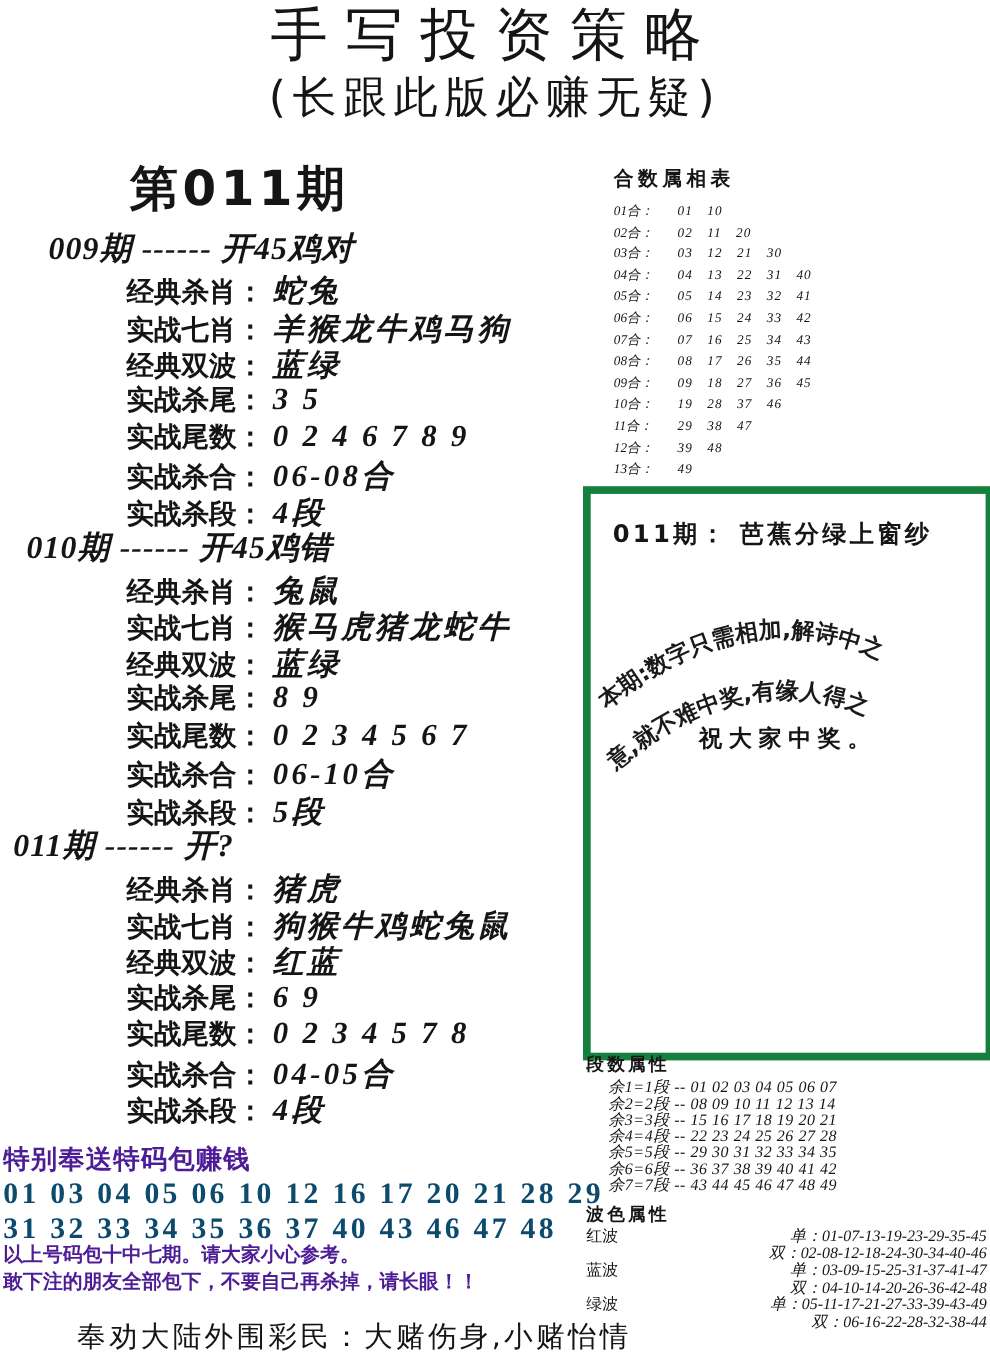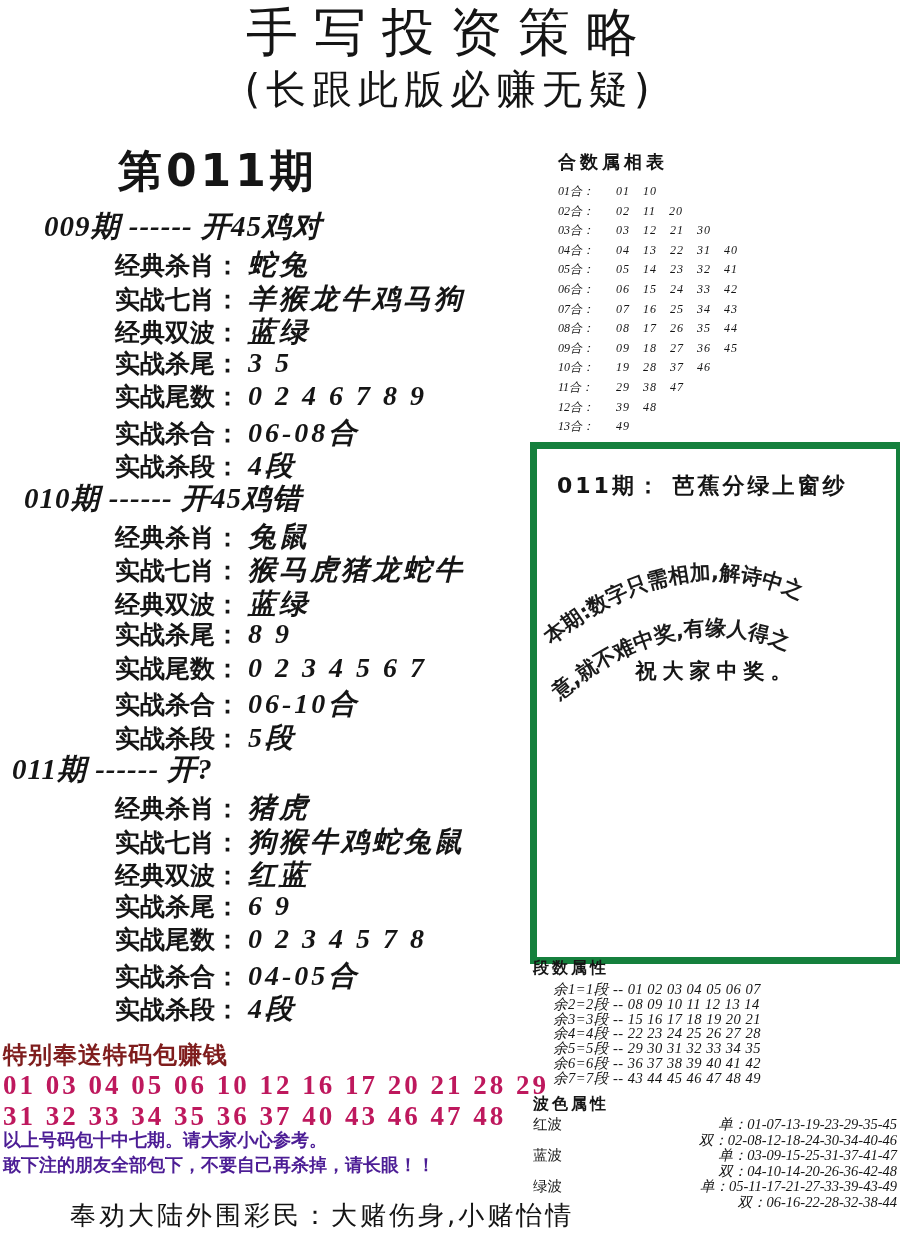--- a/index.html
+++ b/index.html
@@ -49,23 +49,23 @@
   
   .bose{position:absolute;left:533px;top:1094px;width:364px;}
   .bs-title{font-size:16px;font-weight:bold;letter-spacing:3px;margin-bottom:2px;}
   .bs-line{display:flex;font-family:"Liberation Serif",serif;font-style:italic;
            font-weight:500;font-size:14.5px;line-height:15.6px;white-space:nowrap;justify-content:space-between;}
   .bs-name{flex:none;width:62px;font-family:"DejaVu Sans",sans-serif;font-style:normal;}
   .bs-spacer{flex:none;width:62px;}
 
   
   .promo{position:absolute;left:3px;top:1040px;width:520px;}
-  .promo-heading{color:#7f1d1d;font-family:"Liberation Serif",serif;font-weight:bold;
+  .promo-heading{color:#4c1d95;font-family:"Liberation Serif",serif;font-weight:bold;
                  font-size:24px;line-height:30px;letter-spacing:1px;}
-  .promo-nums{color:#be185d;font-family:"Liberation Serif",serif;font-weight:bold;
+  .promo-nums{color:#0c4a6e;font-family:"Liberation Serif",serif;font-weight:bold;
               font-size:27px;line-height:31px;letter-spacing:3px;white-space:nowrap;}
   .notice{position:absolute;left:3px;top:1128px;width:540px;color:#4c1d95;
           font-family:"Liberation Serif",serif;font-weight:bold;font-size:18px;line-height:25px;}
   .footer{position:absolute;left:0;top:1198px;width:900px;text-align:left;
           padding-left:70px;box-sizing:border-box;font-size:26px;font-weight:500;
           letter-spacing:3px;}
 </style>
 </head>
 <body>
 

